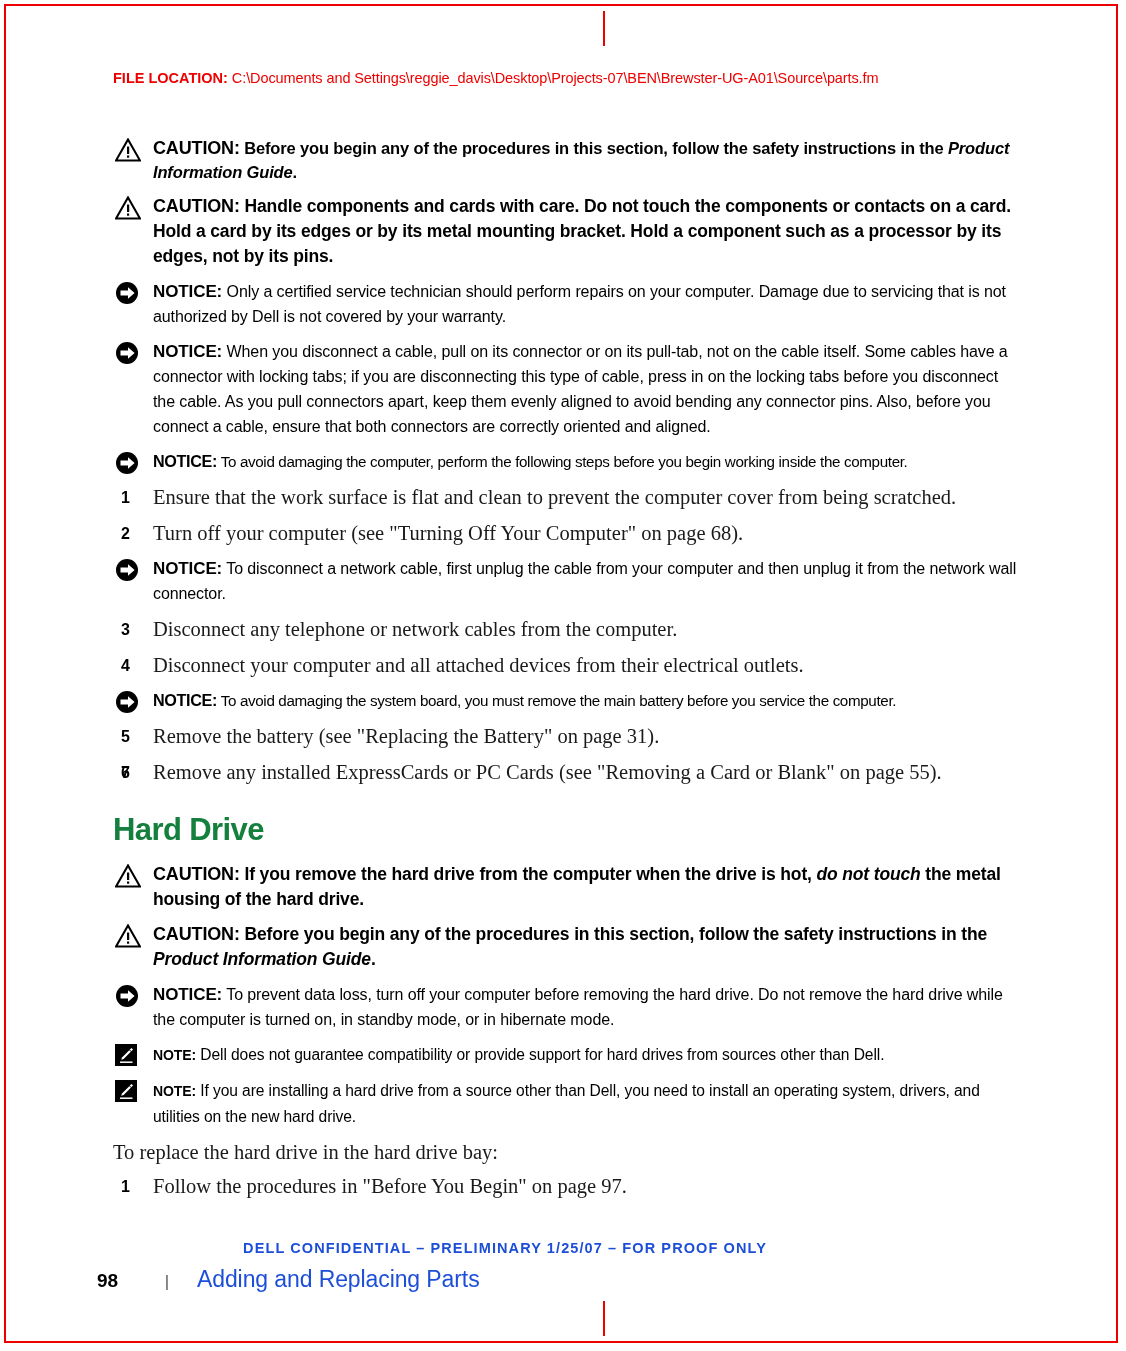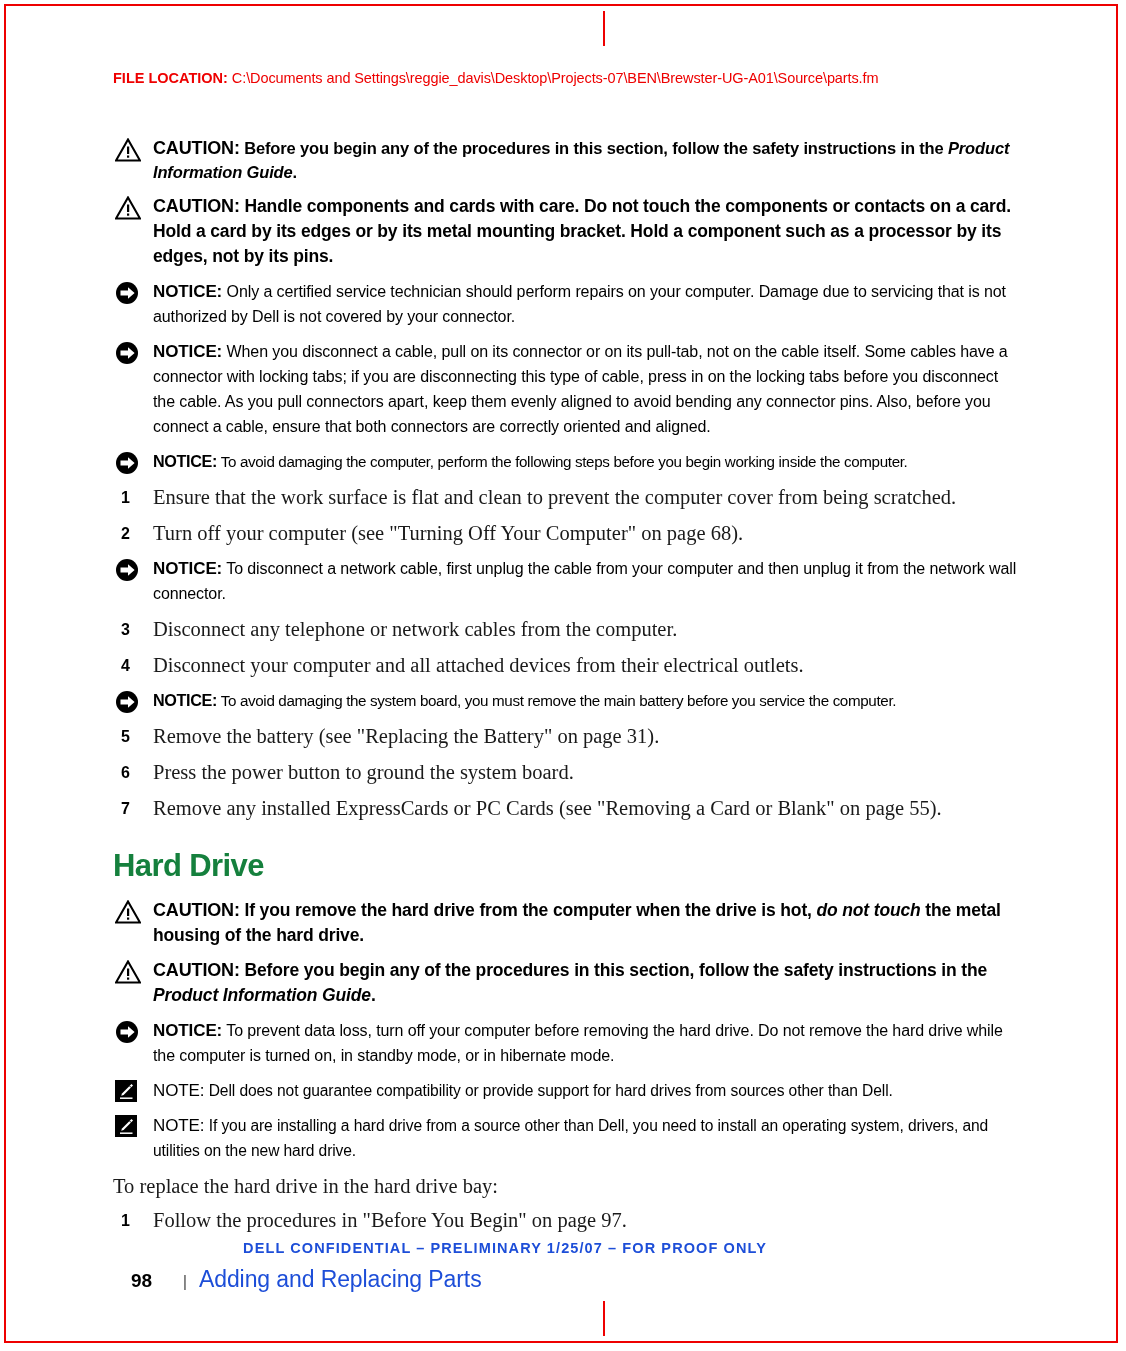--- a/index.html
+++ b/index.html
@@ -130,22 +130,22 @@
   }
 
   
   .admon.note .admon-body {
     font-size: 15.6px;
     line-height: 25px;
     font-weight: normal;
     letter-spacing: -0.1px;
   }
   .admon.note .admon-label {
-    font-size: 17px;
-    font-weight: normal;
+    font-size: 14px;
+    font-weight: bold;
   }
 
   
   .icon-triangle svg, .icon-arrow svg, .icon-pencil svg { display: block; }
 
   
   .step {
     position: relative;
     padding-left: 40px;
     margin-bottom: 9px;
@@ -192,22 +192,21 @@
     font-size: 14.5px;
     font-weight: bold;
     letter-spacing: 1.1px;
   }
   .page-footer {
     position: absolute;
     left: 97px;
     top: 1266px;
     display: flex;
     align-items: baseline;
-    gap: 0px;
-    margin-left: 34px;
+    gap: 16px;
   }
   .page-footer .pg-num {
     font-size: 19px;
     font-weight: bold;
     color: #000;
     width: 40px;
   }
   .page-footer .pg-rule {
     color: #555;
     font-size: 17px;
@@ -259,21 +258,21 @@
       <span class="admon-body"><span class="admon-label">CAUTION:</span> <span>Handle components and cards with care. Do not touch the components or contacts on a card. Hold a card by its edges or by its metal mounting bracket. Hold a component such as a processor by its edges, not by its pins.</span></span>
     </div>
 
     <div class="admon notice">
       <span class="admon-icon icon-arrow">
         <svg width="25" height="24" viewBox="0 0 25 24">
           <circle cx="12" cy="12" r="11" fill="#000"></circle>
           <path d="M5.5 9.6 L13 9.6 L13 6.2 L19.6 12 L13 17.8 L13 14.4 L5.5 14.4 Z" fill="#fff"></path>
         </svg>
       </span>
-      <span class="admon-body"><span class="admon-label">NOTICE:</span> <span>Only a certified service technician should perform repairs on your computer. Damage due to servicing that is not authorized by Dell is not covered by your connector.</span></span>
+      <span class="admon-body"><span class="admon-label">NOTICE:</span> <span>Only a certified service technician should perform repairs on your computer. Damage due to servicing that is not authorized by Dell is not covered by your warranty.</span></span>
     </div>
 
     <div class="admon notice">
       <span class="admon-icon icon-arrow">
         <svg width="25" height="24" viewBox="0 0 25 24">
           <circle cx="12" cy="12" r="11" fill="#000"></circle>
           <path d="M5.5 9.6 L13 9.6 L13 6.2 L19.6 12 L13 17.8 L13 14.4 L5.5 14.4 Z" fill="#fff"></path>
         </svg>
       </span>
       <span class="admon-body"><span class="admon-label">NOTICE:</span> <span>When you disconnect a cable, pull on its connector or on its pull-tab, not on the cable itself. Some cables have a connector with locking tabs; if you are disconnecting this type of cable, press in on the locking tabs before you disconnect the cable. As you pull connectors apart, keep them evenly aligned to avoid bending any connector pins. Also, before you connect a cable, ensure that both connectors are correctly oriented and aligned.</span></span>
@@ -328,21 +327,20 @@
       </span>
       <span class="admon-body"><span class="admon-label">NOTICE:</span> <span>To avoid damaging the system board, you must remove the main battery before you service the computer.</span></span>
     </div>
 
     <div class="step">
       <span class="step-num">5</span>
       <span>Remove the battery (see "Replacing the Battery" on page 31).</span>
     </div>
     <div class="step">
       <span class="step-num">6</span>
-      <span>Press the power button to ground the system board.</span>
     </div>
     <div class="step">
       <span class="step-num">7</span>
       <span>Remove any installed ExpressCards or PC Cards (see "Removing a Card or Blank" on page 55).</span>
     </div>
 
     <h2 class="section-title">Hard Drive</h2>
 
     <div class="admon caution big">
       <span class="admon-icon icon-triangle">

